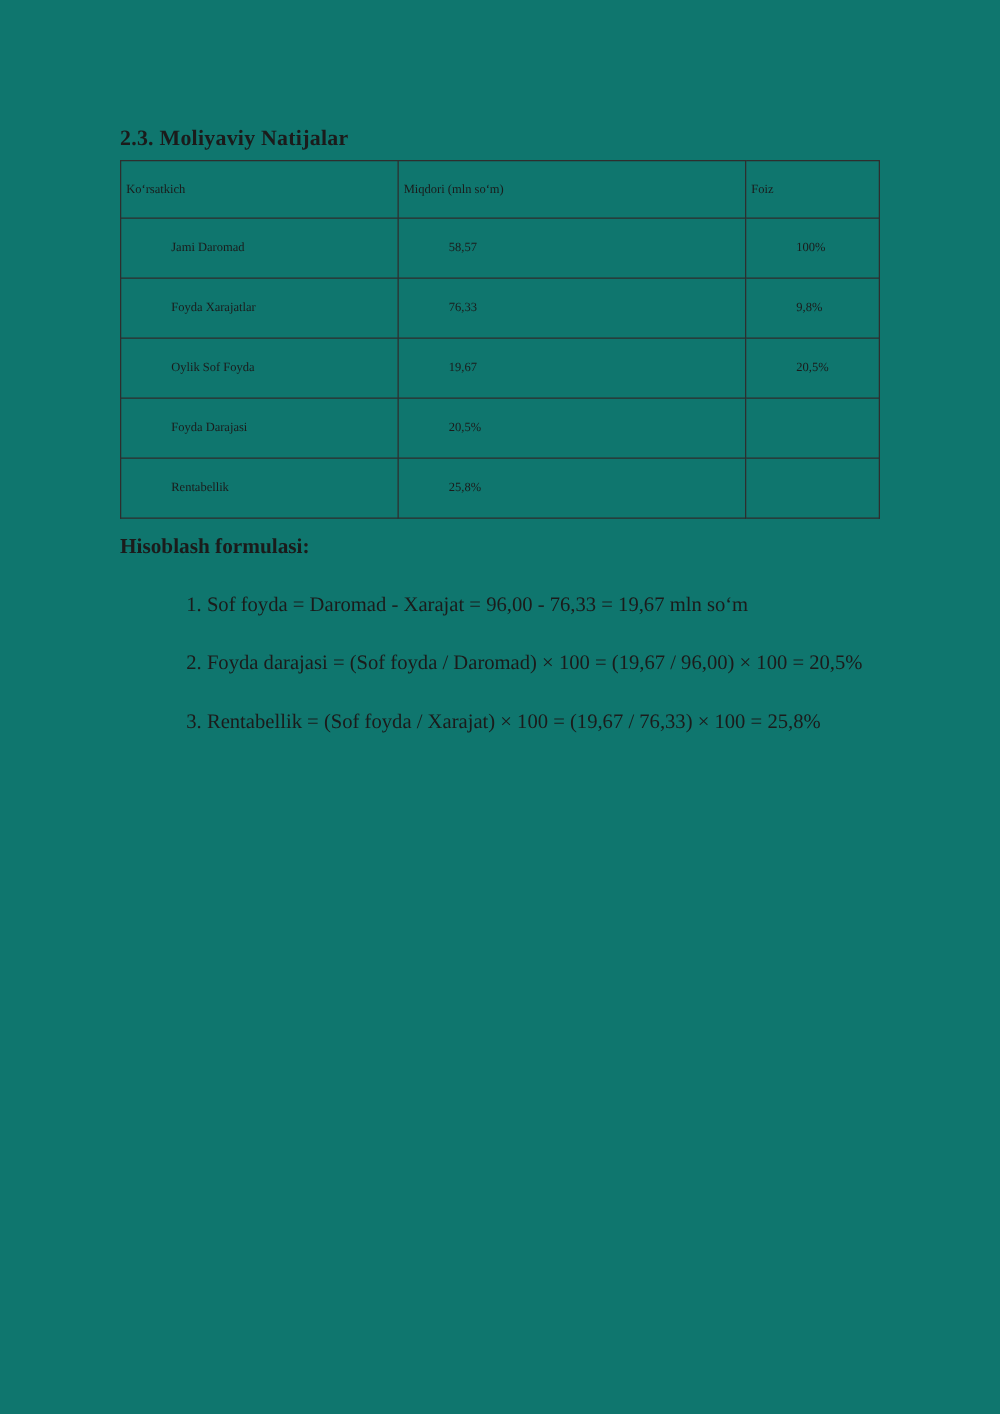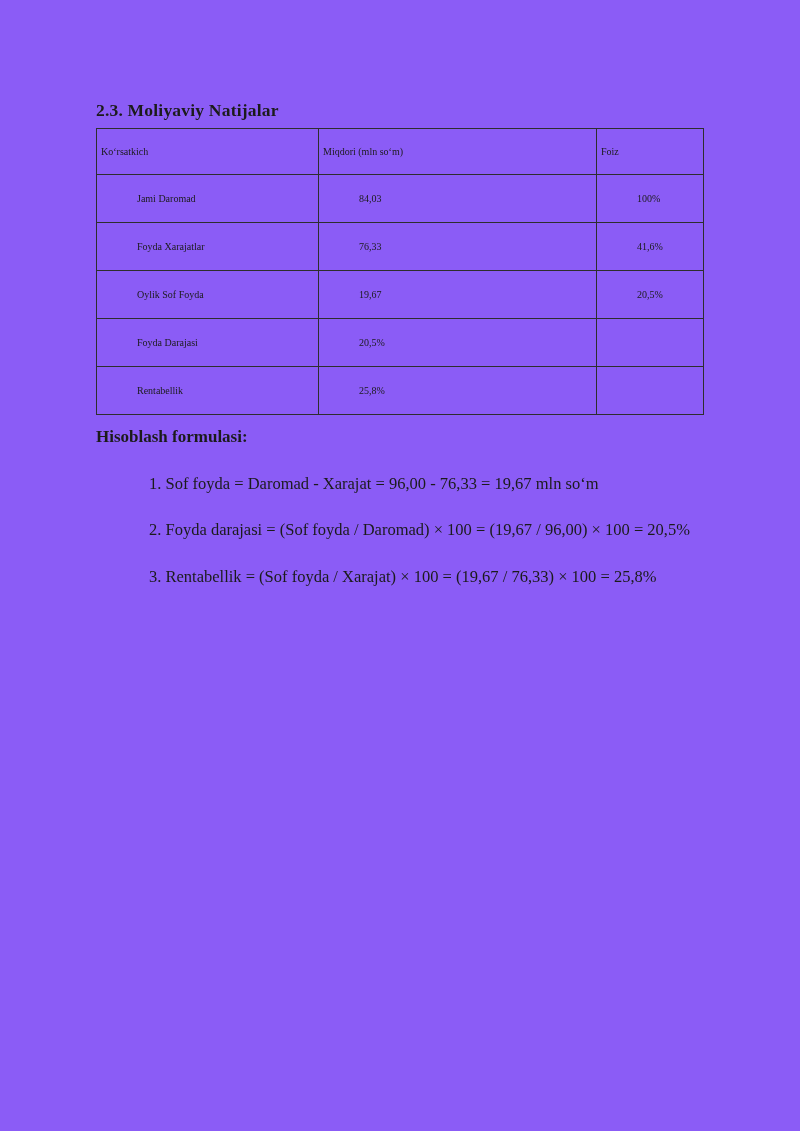--- a/index.html
+++ b/index.html
@@ -14,21 +14,21 @@
     font-family: "Liberation Serif", "DejaVu Serif", serif;
     color: #1b1b1b;
     position: relative;
     overflow: hidden;
   }
   .page {
     position: absolute;
     left: 0; top: 0;
     width: 800px;
     height: 1131px;
-    background: #8b5cf6;
+    background: #0f766e;
   }
   .content {
     position: absolute;
     left: 96px;
     top: 100px;
     width: 610px;
   }
   .doc-title {
     font-size: 17.5px;
     font-weight: bold;
@@ -94,27 +94,27 @@
       <thead>
         <tr>
           <th class="col-indicator">Ko‘rsatkich</th>
           <th class="col-amount">Miqdori (mln so‘m)</th>
           <th class="col-percent">Foiz</th>
         </tr>
       </thead>
       <tbody>
         <tr>
           <td class="cell-indicator">Jami Daromad</td>
-          <td class="cell-amount">84,03</td>
+          <td class="cell-amount">58,57</td>
           <td class="cell-percent">100%</td>
         </tr>
         <tr>
           <td class="cell-indicator">Foyda Xarajatlar</td>
           <td class="cell-amount">76,33</td>
-          <td class="cell-percent">41,6%</td>
+          <td class="cell-percent">9,8%</td>
         </tr>
         <tr class="emphasized">
           <td class="cell-indicator">Oylik Sof Foyda</td>
           <td class="cell-amount">19,67</td>
           <td class="cell-percent">20,5%</td>
         </tr>
         <tr>
           <td class="cell-indicator">Foyda Darajasi</td>
           <td class="cell-amount">20,5%</td>
           <td class="cell-percent"></td>

